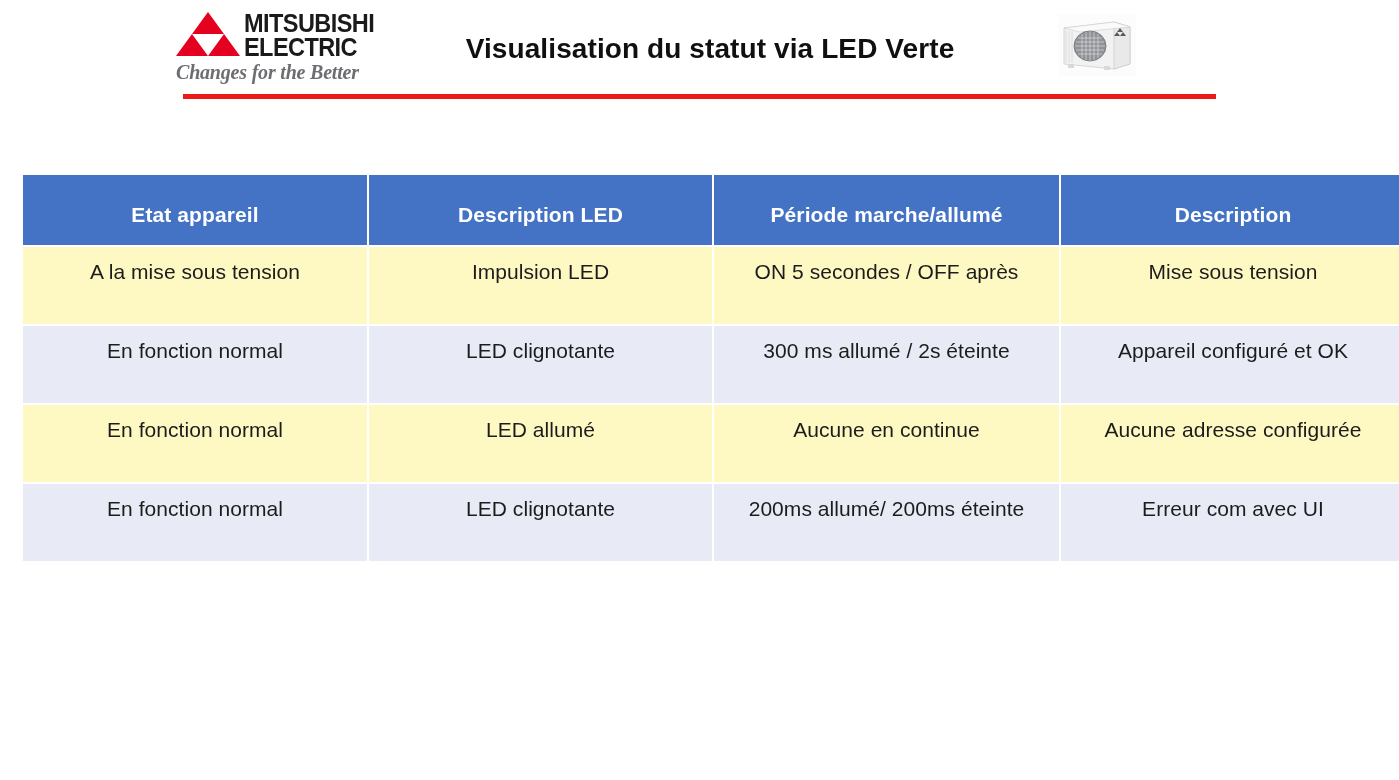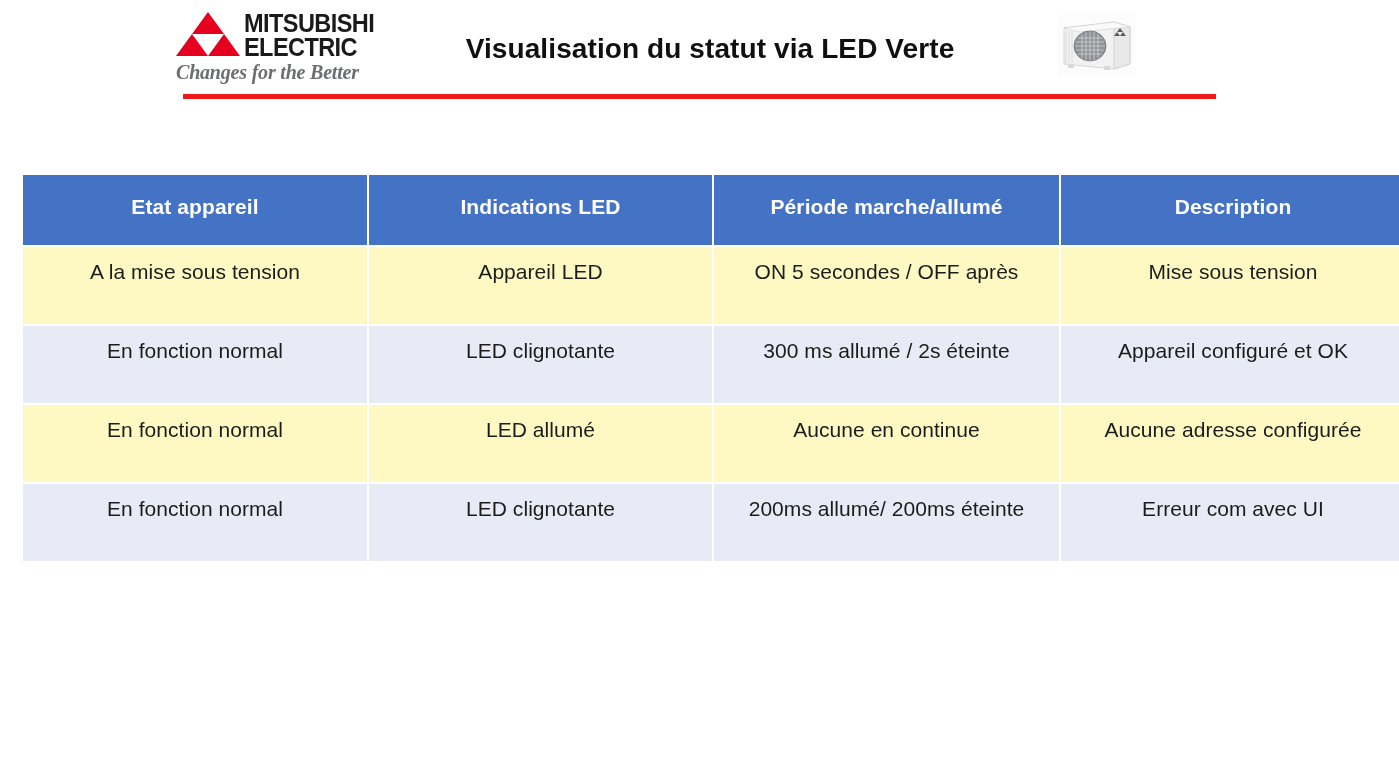--- a/index.html
+++ b/index.html
@@ -122,21 +122,21 @@
     vertical-align: top;
     border: 0;
   }
   #status-table th {
     background: #4472c4;
     color: #ffffff;
     font-family: "Liberation Sans", sans-serif;
     font-weight: bold;
     font-size: 21px;
     height: 70px;
-    padding-top: 20px;
+    padding-top: 28px;
     box-sizing: border-box;
     letter-spacing: 0.1px;
   }
   #status-table td {
     font-family: "Liberation Sans", sans-serif;
     font-weight: normal;
     font-size: 21px;
     color: #1c1c1c;
     height: 77px;
     padding-top: 13px;
@@ -217,29 +217,29 @@
 <table id="status-table">
   <colgroup>
     <col class="col-state">
     <col class="col-led">
     <col class="col-period">
     <col class="col-desc">
   </colgroup>
   <thead>
     <tr>
       <th>Etat appareil</th>
-      <th>Indications LED</th>
+      <th>Description LED</th>
       <th>Période marche/allumé</th>
       <th>Description</th>
     </tr>
   </thead>
   <tbody>
     <tr class="row-shade-a row-tall">
       <td>A la mise sous tension</td>
-      <td>Appareil LED</td>
+      <td>Impulsion LED</td>
       <td>ON 5 secondes / OFF après</td>
       <td>Mise sous tension</td>
     </tr>
     <tr class="row-shade-b">
       <td>En fonction normal</td>
       <td>LED clignotante</td>
       <td>300 ms allumé / 2s éteinte</td>
       <td>Appareil configuré et OK</td>
     </tr>
     <tr class="row-shade-a">

